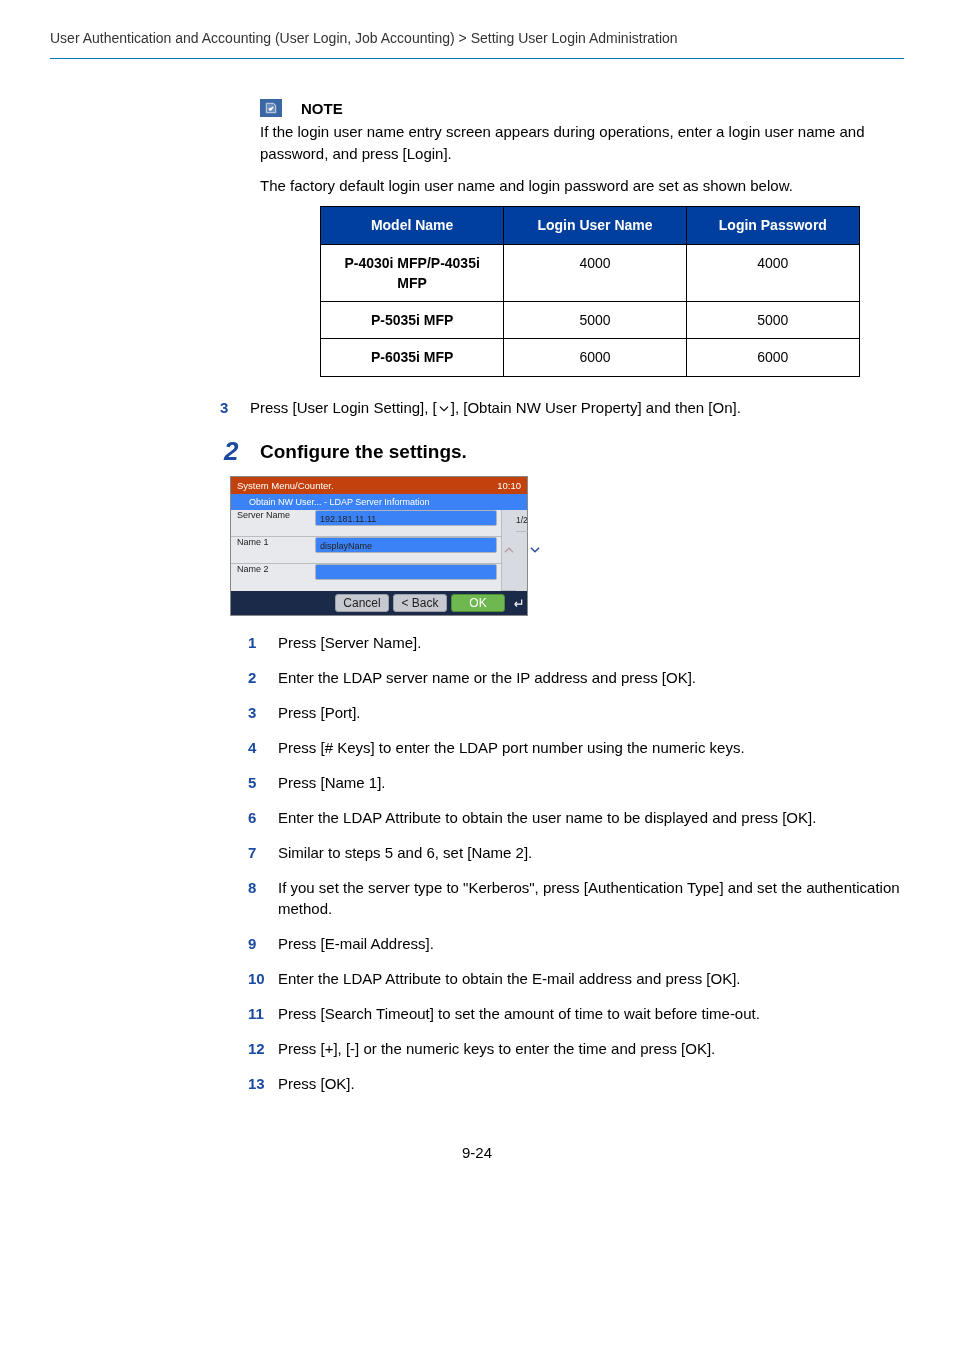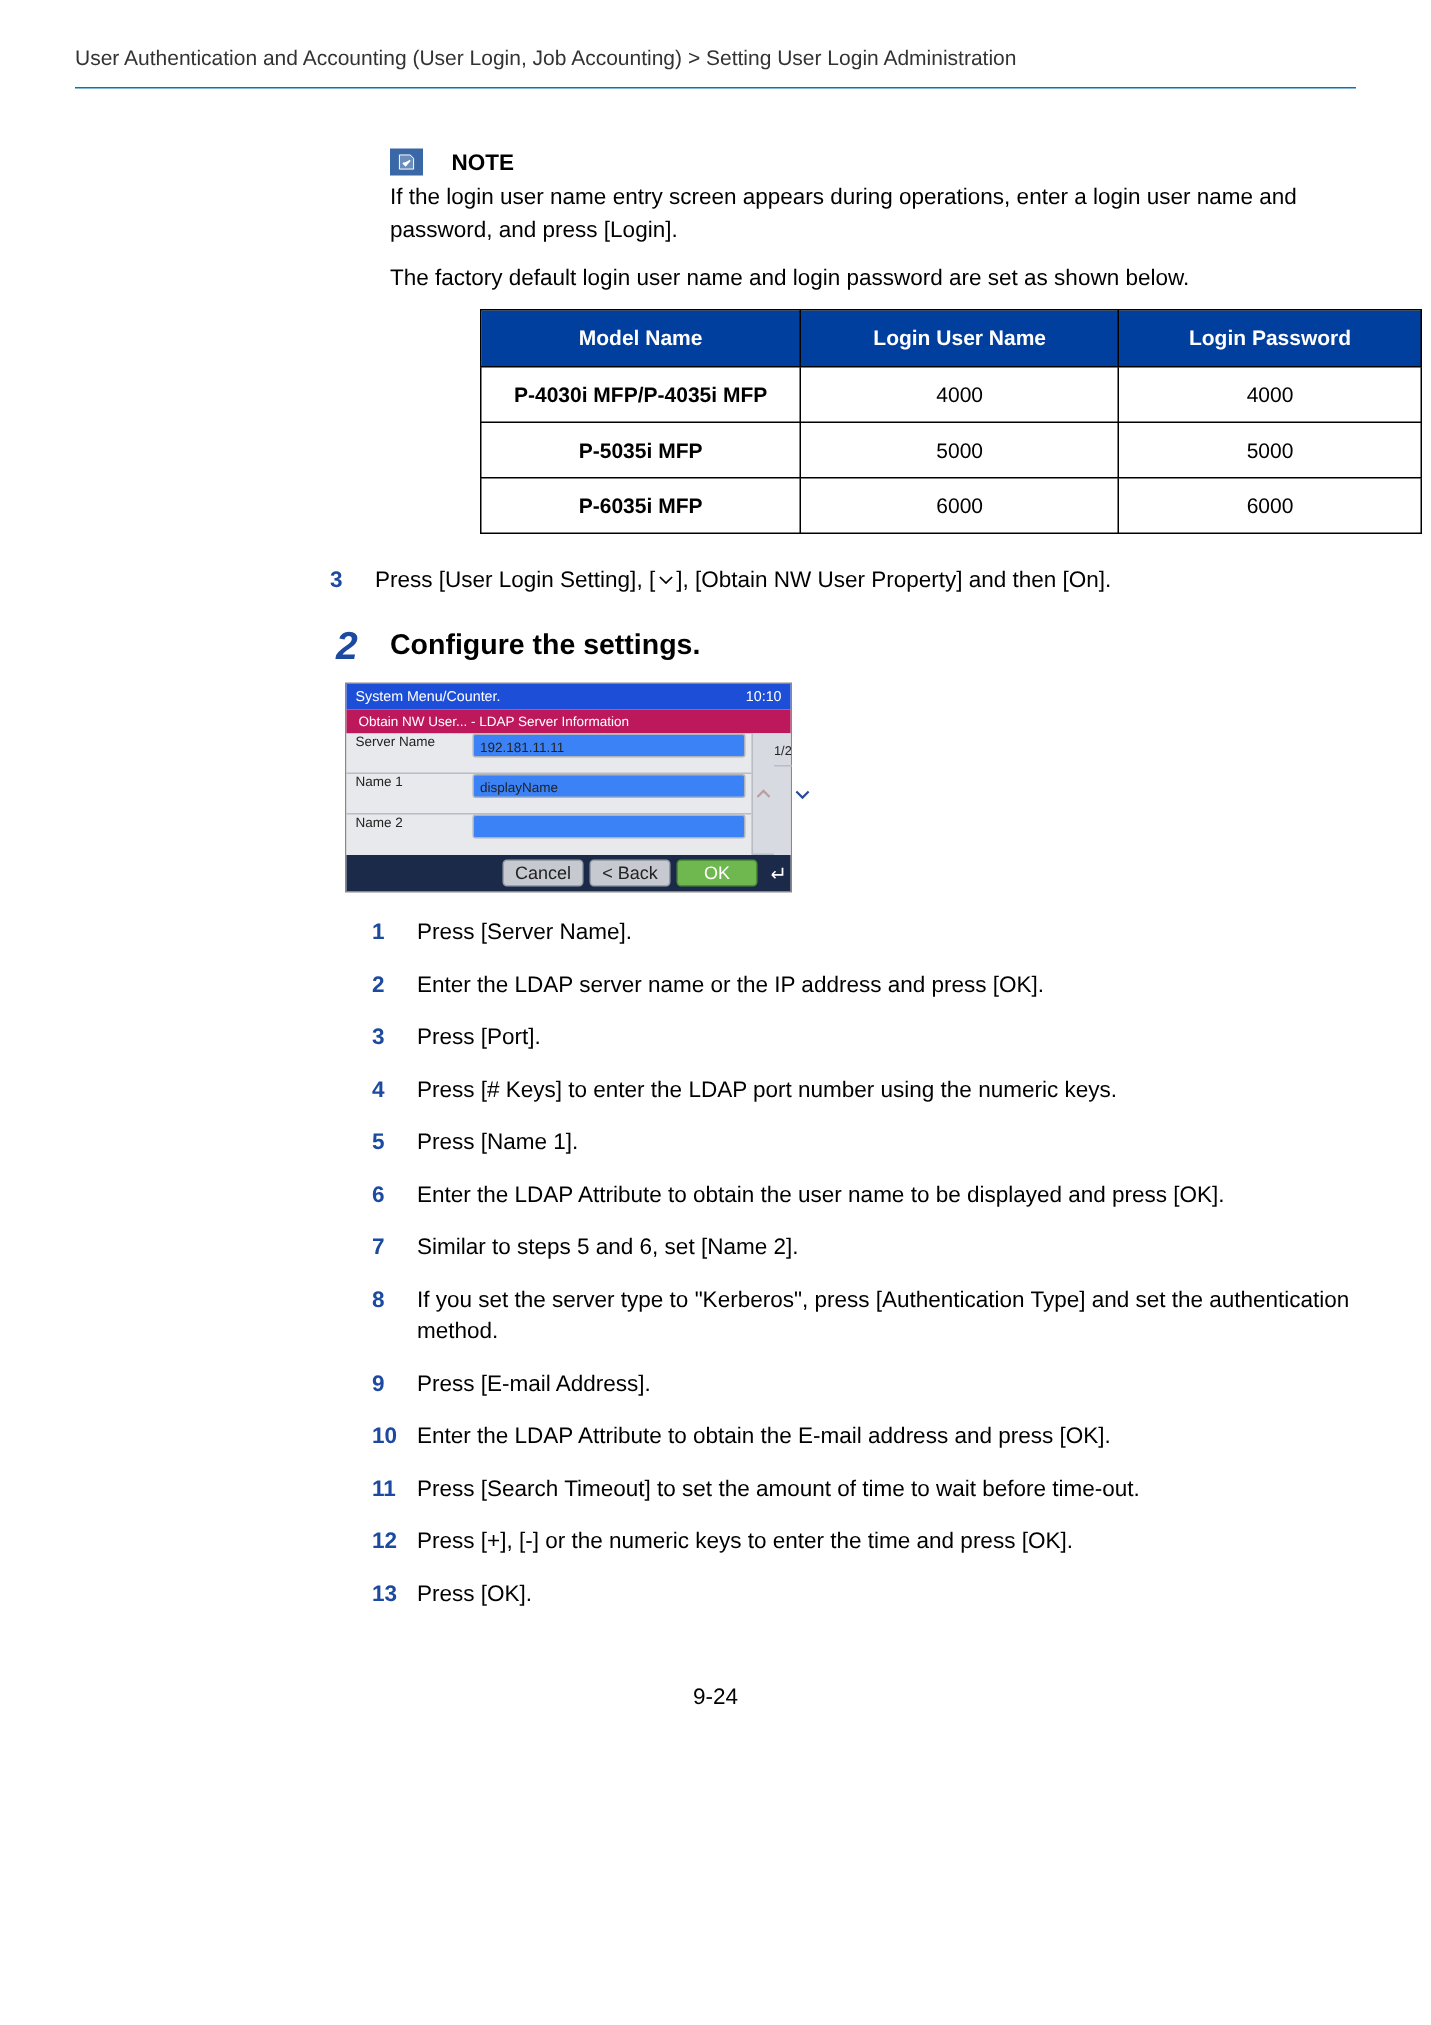--- a/index.html
+++ b/index.html
@@ -41,21 +41,21 @@
     justify-content: center;
   }
   .note-icon svg { width: 14px; height: 14px; }
   .note-body {
     line-height: 1.45;
   }
   .note-body p { margin-bottom: 10px; }
   .login-table {
     border-collapse: collapse;
     margin: 10px auto 20px 60px;
-    width: 628px;
+    width: 540px;
     padding-left: 41px;
   }
   .login-table th, .login-table td {
     border: 1px solid #000;
     padding: 8px 12px;
     font-size: 14px;
     text-align: center;
     vertical-align: top;
   }
   .login-table th {
@@ -106,31 +106,31 @@
 
   
   .screen-wrap { margin: 12px 0 16px 180px; }
   .screen {
     width: 298px;
     font-size: 10px;
     color: #222;
     border: 1px solid #888;
   }
   .screen .topbar {
-    background: #1d4ed8;
+    background: #c2410c;
     color: #fff;
     display: flex;
     justify-content: space-between;
     padding: 3px 6px;
     font-size: 9.5px;
   }
   .screen .subbar {
-    background: #be185d;
+    background: #3b82f6;
     color: #fff;
-    padding: 3px 8px;
+    padding: 3px 18px;
     font-size: 9px;
   }
   .screen .body {
     display: flex;
     background: #e7e9ec;
   }
   .screen .rows { flex: 1; }
   .screen .srow {
     display: flex;
     align-items: flex-start;

